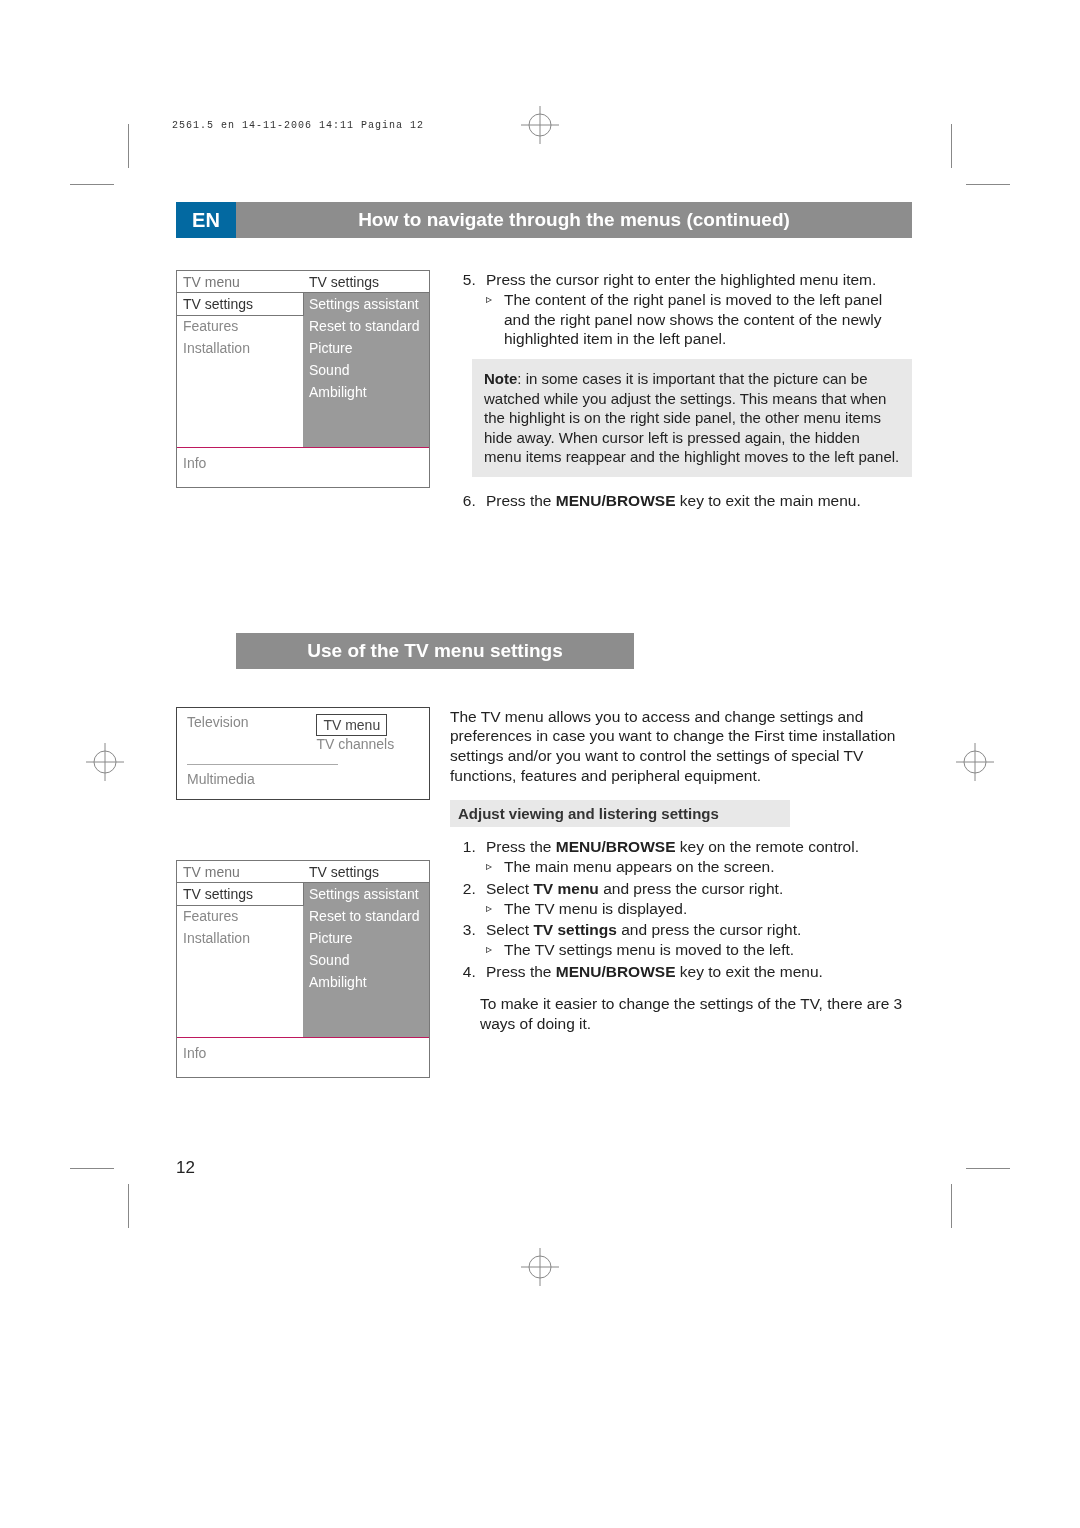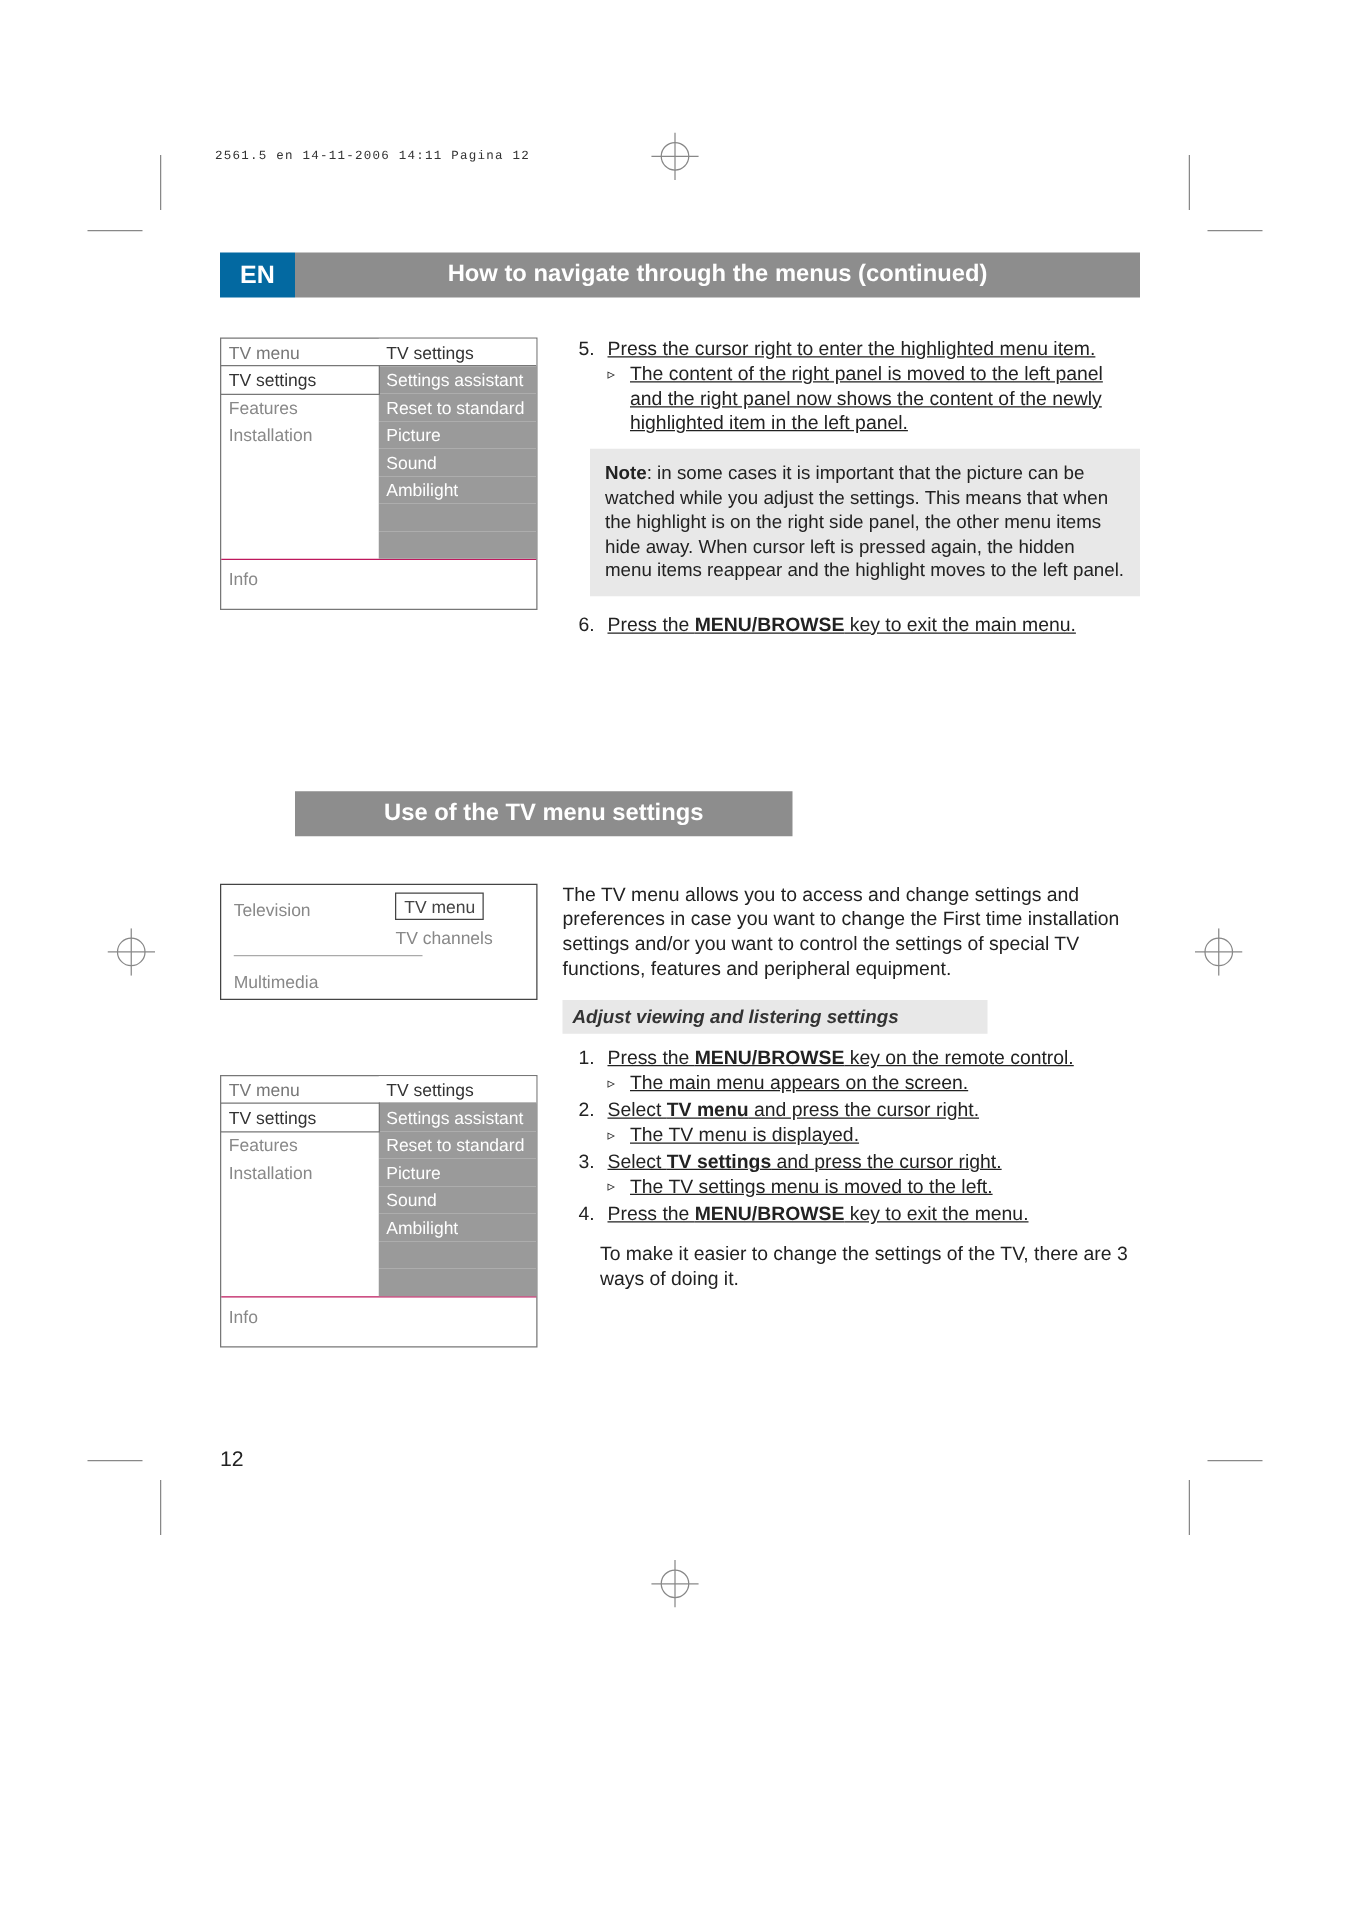--- a/index.html
+++ b/index.html
@@ -36,34 +36,34 @@
   .menubox .cell { height: 22px; line-height: 22px; padding: 0 6px; white-space: nowrap; overflow: hidden; }
   .lpane .cell.title { color: #777; }
   .lpane .cell.sel { color: #333; background: #fff; outline: 1px solid #777; position: relative; z-index:2;}
   .lpane .cell.item { color: #888; }
   .rpane .cell { background: #9a9a9a; color: #fff; }
   .rpane .cell.htitle { background: #fff; color: #333; border-bottom: 1px solid #777; }
   .rpane .cell.e { background: #9a9a9a; }
   .menubox .info { height: 40px; line-height: 30px; padding: 0 6px; color: #888; border-top: 1px solid #be185d; }
 
   .mini-menu { border: 1px solid #444; font-size: 14px; color: #888; padding: 6px 0; position: relative; }
-  .mini-menu .mrow { display: flex; height: 22px; align-items: flex-end; gap: 27px; }
+  .mini-menu .mrow { display: flex; height: 22px; align-items: flex-start; gap: 27px; }
   .mini-menu .mleft { width: 48%; padding-left: 10px; }
   .mini-menu .mright { width: 52%; padding-left: 4px; }
   .mini-menu .selbox { border: 1px solid #444; padding: 0 6px; color: #444; display: inline-block; line-height:20px; }
   .mini-menu hr { border: none; border-top: 1px solid #aaa; margin: 6px 36% 6px 10px; }
 
-  ol { padding-left: 30px; text-decoration: underline; }
+  ol { padding-left: 30px; }
   ol li { padding-left: 6px; margin-bottom: 2px; }
   .sub { padding-left: 18px; position: relative; }
   .sub::before { content: "▹"; position: absolute; left: 0; font-size: 12px; top: 2px; }
   .note-box { background: #e8e8e8; padding: 10px 12px; margin: 10px 0 14px 22px; font-size: 15px; line-height: 1.3; }
   .b { font-weight: bold; }
 
-  .subhead { background: #e8e8e8; padding: 4px 8px; width: 340px; margin: 14px 0 10px 0; font-weight: bold; font-size: 15px; color: #333; font-style: italic; }
+  .subhead { background: #e8e8e8; padding: 4px 8px; width: 340px; margin: 14px 0 10px 0; font-weight: bold; font-size: 15px; color: #333; }
 
   .pageno { position: absolute; left: 176px; top: 1158px; font-size: 17px; text-align: center; }
 </style>
 </head>
 <body>
 
 <div class="reg-top"><svg width="38" height="38">
       <circle cx="19" cy="19" r="11" fill="none" stroke="#888"></circle>
       <line x1="19" y1="0" x2="19" y2="38" stroke="#888"></line>
       <line x1="0" y1="19" x2="38" y2="19" stroke="#888"></line>

